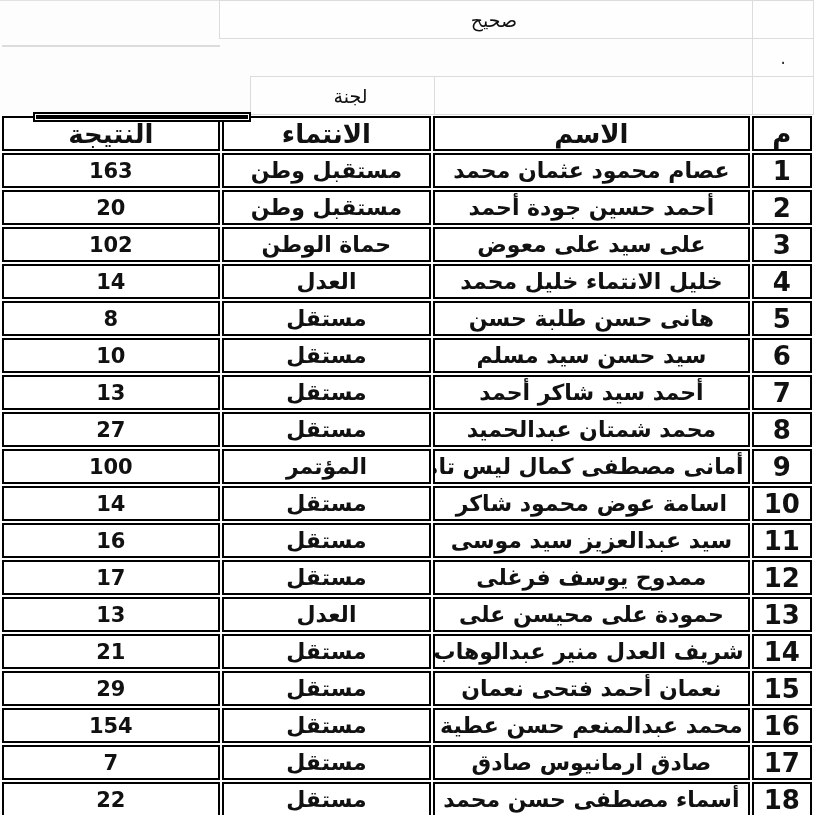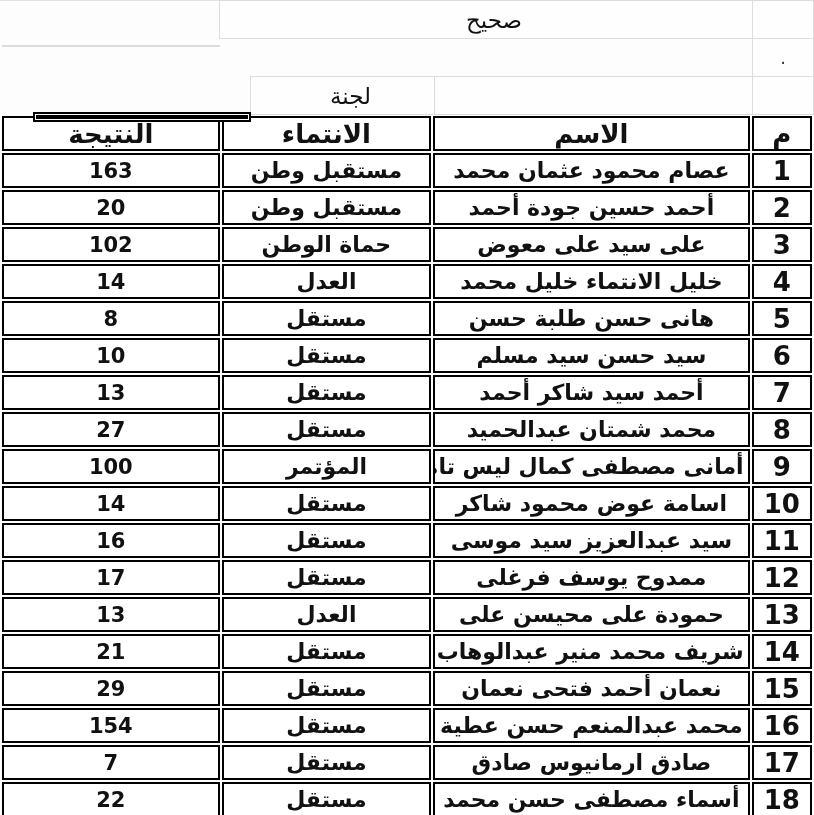--- a/index.html
+++ b/index.html
@@ -22,21 +22,21 @@
     background:#fefefe;
     overflow:hidden;white-space:nowrap;
   }
   .h37{height:38px;}
   .w-last{width:62px;}
   .w-mid{width:534px;}
   .w-res{width:218px;}
   .w-comm{width:185px;}
   .w-fill{width:319px;}
   .sum-num{font-size:18px;margin-top:44px;}
-  .sum-label{font-size:23px;padding-left:16px;}
+  .sum-label{font-size:19px;padding-left:16px;}
   .dot-cell{font-size:18px;color:#333;justify-content:center;}
   .committee-name{
     font-weight:bold;
     color:#cf2626;
     font-size:24px;
     border:5px double #000;
     background:#fff;
     z-index:2;
     margin-top:35px;
   }
@@ -179,21 +179,21 @@
           <td class="result">17</td>
         </tr>
         <tr>
           <td class="mcol">13</td>
           <td class="name">حمودة على محيسن على</td>
           <td class="affiliation">العدل</td>
           <td class="result">13</td>
         </tr>
         <tr>
           <td class="mcol">14</td>
-          <td class="name">شريف محمد منير عبدالوهاب</td>
+          <td class="name">شريف العدل منير عبدالوهاب</td>
           <td class="affiliation">مستقل</td>
           <td class="result">21</td>
         </tr>
         <tr>
           <td class="mcol">15</td>
           <td class="name">نعمان أحمد فتحى نعمان</td>
           <td class="affiliation">مستقل</td>
           <td class="result">29</td>
         </tr>
         <tr>

